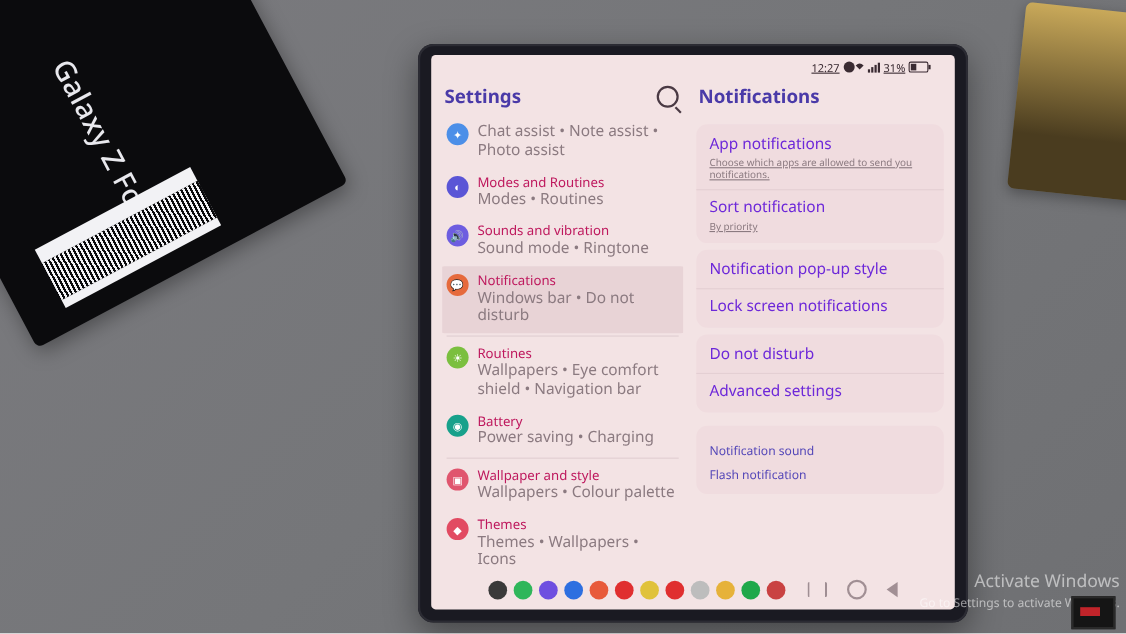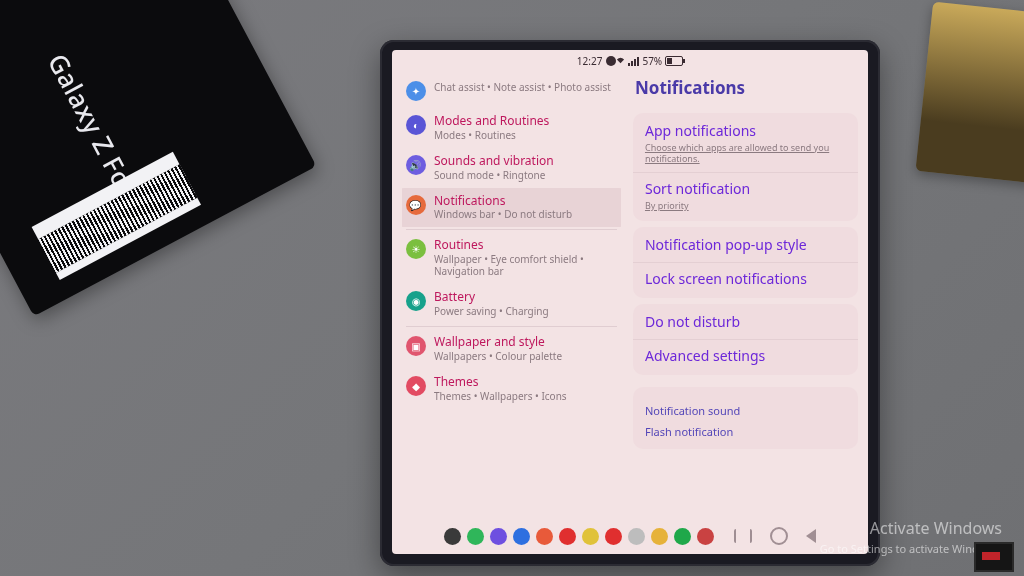--- a/index.html
+++ b/index.html
@@ -4,30 +4,30 @@
 <style>
   html,body{margin:0;padding:0;width:1024px;height:576px;overflow:hidden;font-family:system-ui,-apple-system,'Segoe UI',Roboto,sans-serif;}
   .scene{position:relative;width:1024px;height:576px;background:linear-gradient(135deg,#7a7a7e 0%,#757679 50%,#6f7073 100%);}
   
   .prodbox{position:absolute;left:-60px;top:-60px;width:320px;height:320px;background:#0b0b0d;border-radius:6px;transform:rotate(-28deg);box-shadow:0 6px 18px rgba(0,0,0,.35);}
   .prodbox .txt{position:absolute;left:160px;top:100px;color:#e9e9ee;font-size:26px;font-weight:500;transform:rotate(90deg);transform-origin:left top;letter-spacing:.5px;white-space:nowrap;}
   .prodbox .barcode{position:absolute;left:40px;bottom:20px;width:160px;height:38px;background:repeating-linear-gradient(90deg,#f2f2f5 0 2px,#0b0b0d 2px 4px);border-top:14px solid #f2f2f5;border-bottom:8px solid #f2f2f5;}
   
   .obj{position:absolute;right:-30px;top:8px;width:130px;height:170px;background:linear-gradient(#c9a95a,#4a3c1f 70%);transform:rotate(6deg);border-radius:6px;box-shadow:0 4px 12px rgba(0,0,0,.3);}
   
-  .activate{position:absolute;right:22px;bottom:20px;text-align:right;color:rgba(255,255,255,.55);}
+  .activate{position:absolute;right:6px;bottom:20px;text-align:right;color:rgba(255,255,255,.55);}
   .activate .l1{font-size:16px;}
   .activate .l2{font-size:11px;margin-top:2px;}
   .logo{position:absolute;right:10px;bottom:4px;width:36px;height:26px;background:#151515;border:2px solid #2a2a2a;}
   .logo:after{content:"";position:absolute;left:6px;top:8px;width:18px;height:8px;background:#c1242a;}
   
   .tablet{position:absolute;left:380px;top:40px;width:476px;height:504px;background:#1a1a22;border-radius:14px;padding:10px 12px 12px;box-shadow:0 10px 30px rgba(0,0,0,.4),inset 0 0 0 2px #2b2b33;}
   .screen{width:100%;height:100%;background:#f3e3e4;border-radius:4px;display:flex;flex-direction:column;overflow:hidden;position:relative;color:#32242b;}
   
-  .status{display:flex;align-items:center;justify-content:center;font-size:10px;padding:4px 6px 2px;color:#3a2b32;}
+  .status{display:flex;align-items:center;justify-content:flex-end;font-size:10px;padding:4px 24px 2px;color:#3a2b32;text-decoration:underline;}
   .status .left{display:flex;align-items:center;gap:4px;}
   .status .right{display:flex;align-items:center;gap:3px;}
   .status .bubble{width:10px;height:10px;border-radius:50%;background:#3a2b32;display:inline-block;}
   .sicon{width:9px;height:9px;display:inline-block;}
   .sigbars{display:inline-flex;align-items:flex-end;gap:1px;}
   .sigbars i{width:2px;background:#3a2b32;display:inline-block;}
   .sigbars i:nth-child(1){height:3px}.sigbars i:nth-child(2){height:5px}.sigbars i:nth-child(3){height:7px}.sigbars i:nth-child(4){height:9px}
   .batt{width:16px;height:8px;border:1px solid #3a2b32;border-radius:2px;position:relative;display:inline-block;}
   .batt:after{content:"";position:absolute;right:-3px;top:2px;width:2px;height:4px;background:#3a2b32;}
   .batt i{position:absolute;left:1px;top:1px;bottom:1px;width:30%;background:#3a2b32;}
@@ -39,21 +39,21 @@
   .leftheader h1{margin:0;font-size:17px;font-weight:700;color:#4a3aa8;}
   .searchicon{width:16px;height:16px;border:2px solid #4a3a44;border-radius:50%;position:relative;}
   .searchicon:after{content:"";position:absolute;right:-5px;bottom:-5px;width:7px;height:2px;background:#4a3a44;transform:rotate(45deg);}
   .settings-list{flex:1;overflow:hidden;}
   .srow{display:flex;align-items:flex-start;gap:8px;padding:6px 4px 7px;}
   .srow.selected{background:#e8d3d6;border-radius:6px;margin:0 -4px;padding-left:8px;padding-right:8px;}
   .sicon-wrap{width:20px;height:20px;border-radius:50%;flex:0 0 20px;margin-top:1px;display:flex;align-items:center;justify-content:center;}
   .sicon-wrap span{font-size:10px;line-height:1;}
   .stext{flex:1;min-width:0;}
   .stitle{font-size:12px;color:#be185d;line-height:1.15;}
-  .ssub{font-size:10px;color:#8b7a80;margin-top:1px;line-height:1.2;}
+  .ssub{font-size:14px;color:#8b7a80;margin-top:1px;line-height:1.2;}
   .sep{height:1px;background:#e0cdd1;margin:2px 4px;}
   
   .pane-right h1{margin:0 0 4px;font-size:17px;font-weight:700;color:#4a3aa8;padding:2px 2px 4px;}
   .card{background:#f0dcdf;border-radius:10px;padding:2px 0;}
   .crow{padding:8px 12px;}
   .crow + .crow{border-top:1px solid #e4cfd3;}
   .ctitle{font-size:14px;color:#6d28d9;line-height:1.2;}
   .csub{font-size:9px;color:#8b7a80;margin-top:2px;line-height:1.25;text-decoration:underline;}
   .looking .lhead{font-size:11px;color:#6a5b62;}
   .looking .llink{font-size:11px;color:#5447b8;margin-top:6px;}
@@ -89,30 +89,34 @@
             <svg class="sicon" viewBox="0 0 10 10">
                 <path d="M5 8 L1 4 Q5 0 9 4 Z" fill="#3a2b32"></path>
               </svg>
           </span>
           <span class="sigbars">
               <i></i>
               <i></i>
               <i></i>
               <i></i>
             </span>
-          <span>57%</span>
+          <span>31%</span>
           <span class="batt">
               <i></i>
             </span>
         </div>
       </div>
 
       <div class="panes">
 
         <div class="pane-left">
+          <div class="leftheader">
+            <h1>Settings</h1>
+            <div class="searchicon"></div>
+          </div>
           <div class="settings-list" id="settings-list">
               <div class="srow">
                 <div class="sicon-wrap" style="background: rgb(76, 143, 232);">
                   <span style="color: rgb(255, 255, 255);">✦</span>
                 </div>
                 <div class="stext">
                   <div class="ssub">Chat assist  •  Note assist  •  Photo assist</div>
                 </div>
               </div>
               <div class="srow">
@@ -142,21 +146,21 @@
                   <div class="ssub">Windows bar  •  Do not disturb</div>
                 </div>
               </div>
               <div class="sep"></div>
               <div class="srow">
                 <div class="sicon-wrap" style="background: rgb(123, 191, 63);">
                   <span style="color: rgb(255, 255, 255);">☀</span>
                 </div>
                 <div class="stext">
                   <div class="stitle">Routines</div>
-                  <div class="ssub">Wallpaper  •  Eye comfort shield  •  Navigation bar</div>
+                  <div class="ssub">Wallpapers  •  Eye comfort shield  •  Navigation bar</div>
                 </div>
               </div>
               <div class="srow">
                 <div class="sicon-wrap" style="background: rgb(23, 161, 139);">
                   <span style="color: rgb(255, 255, 255);">◉</span>
                 </div>
                 <div class="stext">
                   <div class="stitle">Battery</div>
                   <div class="ssub">Power saving  •  Charging</div>
                 </div>

